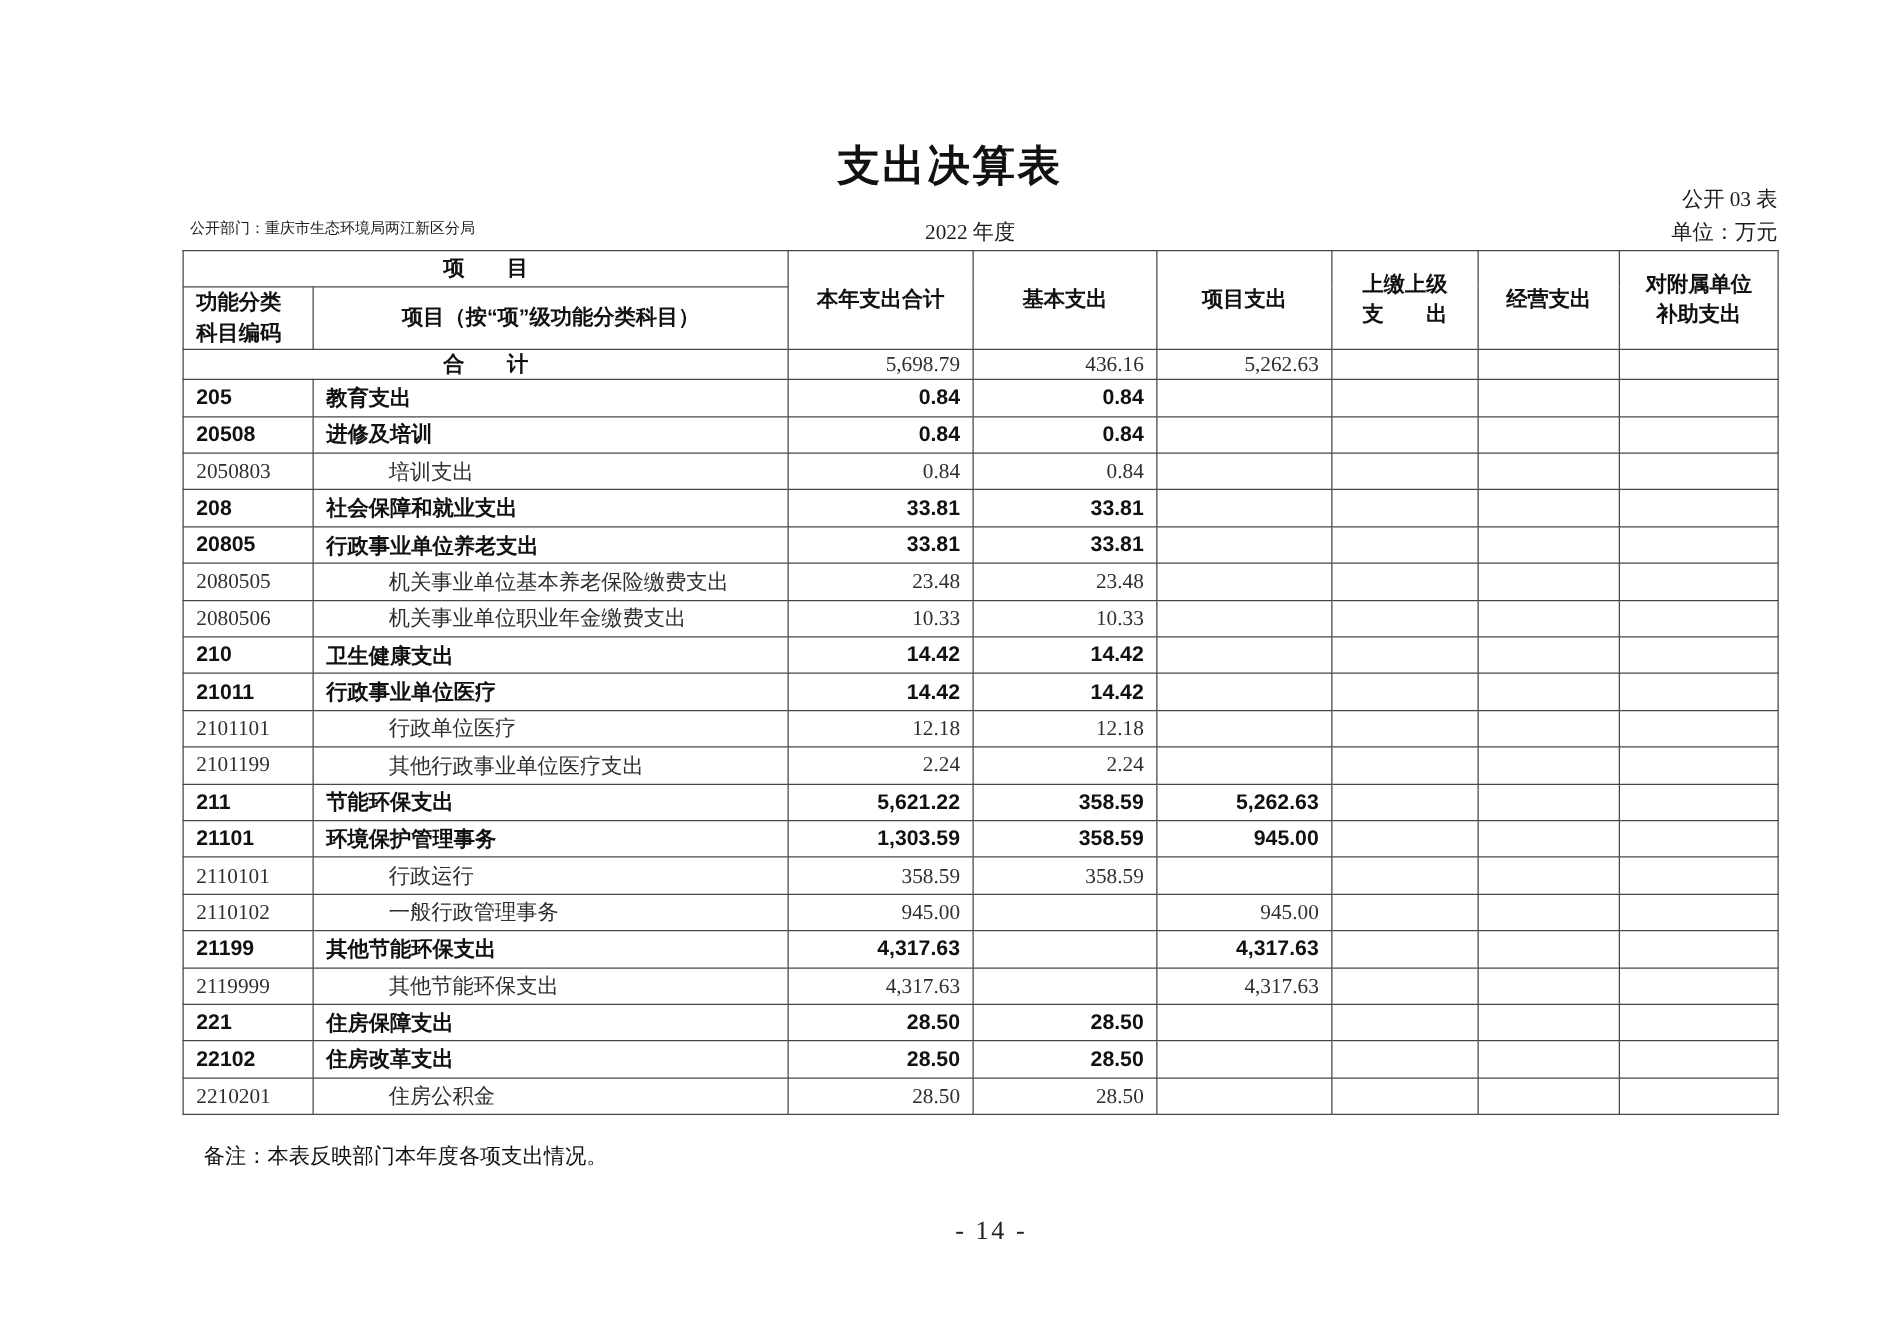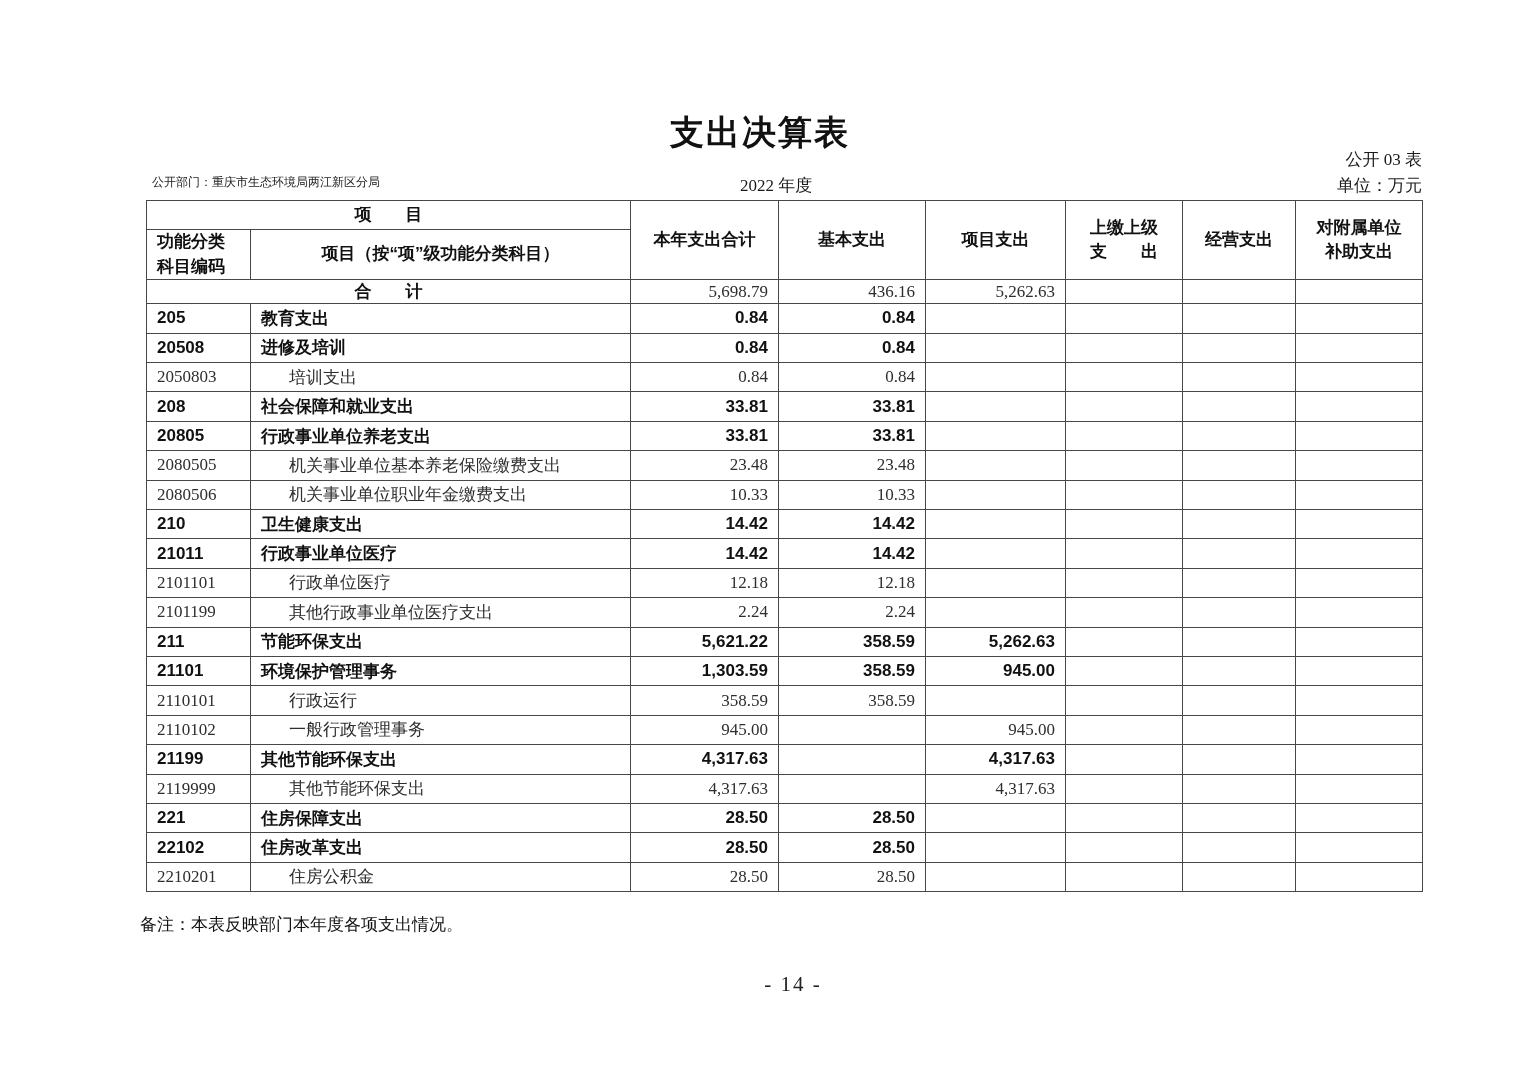--- a/index.html
+++ b/index.html
@@ -59,37 +59,37 @@
   tr.bold td {
     font-family: "Liberation Sans", sans-serif;
     font-weight: 700;
     color: #111;
   }
   tr.detail td {
     font-family: "Liberation Serif", serif;
     font-weight: 400;
     color: #2e2e2e;
   }
-  tr.detail td.name { padding-left: 38px; }
+  tr.detail td.name { padding-left: 60px; }
 
   tr.total-row { height: 23px; padding-left: 32px; }
   td.total-label {
     font-family: "Liberation Sans", sans-serif;
     font-weight: 700;
     text-align: center;
     color: #111;
   }
   td.total-num {
     font-family: "Liberation Serif", serif;
     font-weight: 400;
     color: #2e2e2e;
   }
 
   .note {
-    position: absolute; top: 913px; left: 140px;
+    position: absolute; top: 913px; left: 163px;
     font-size: 17px; color: #111;
   }
   .pagenum {
     position: absolute; top: 972px; left: 0; width: 100%;
     text-align: center; font-size: 21px; color: #222;
     letter-spacing: 2px;
     margin-left: 33px;
   }
 </style>
 </head>

